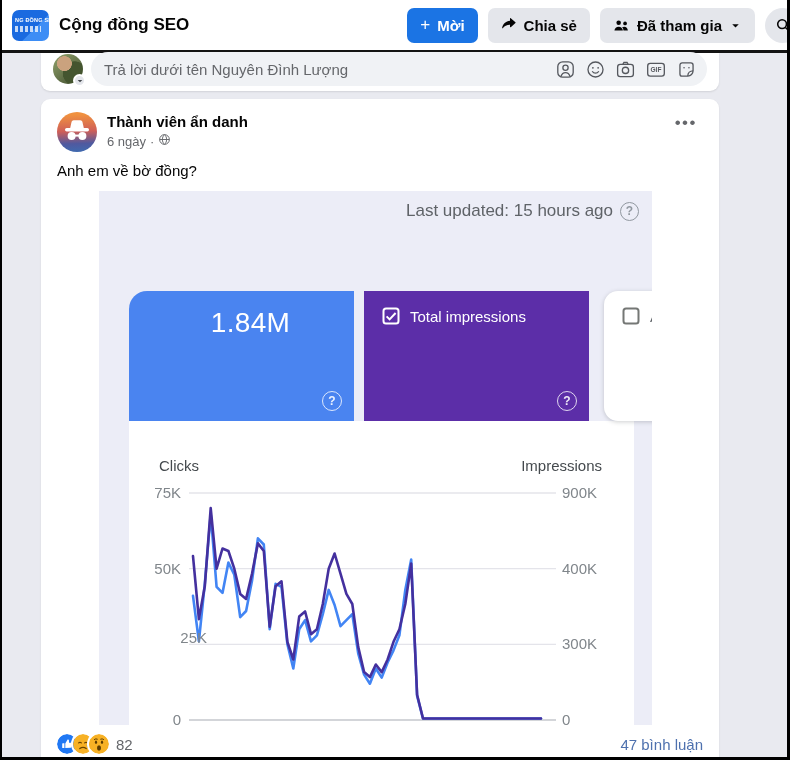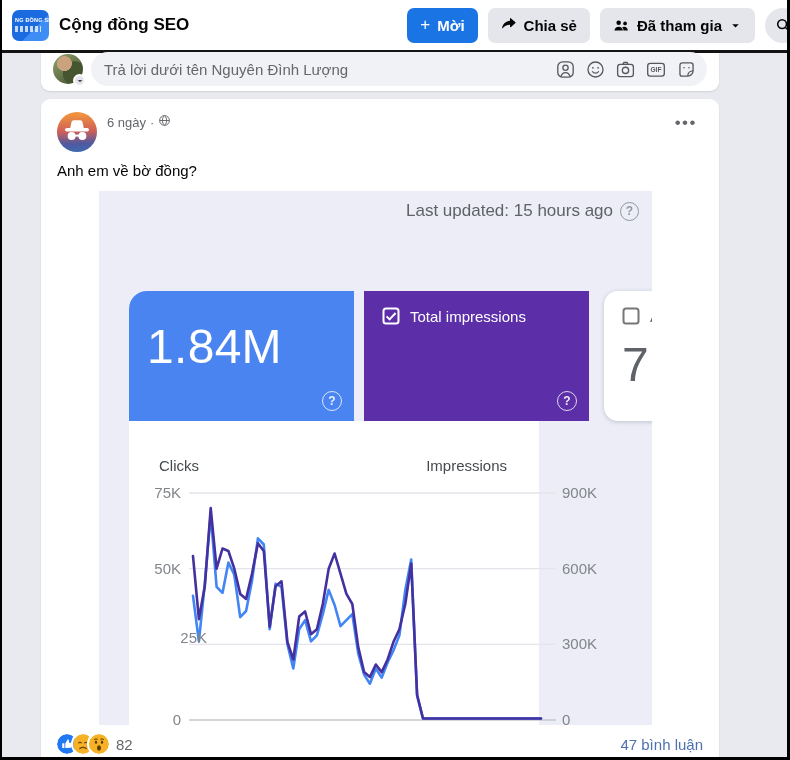--- a/index.html
+++ b/index.html
@@ -79,26 +79,26 @@
     color:#9198a0; font-size:12px; font-weight:bold; display:flex; align-items:center;
     justify-content:center; flex:0 0 auto; }
   .gcards { position:absolute; left:0; top:100px; height:130px; width:100%; }
   .gcard { position:absolute; top:0; height:130px; padding:16px 0 0 18px; }
   .gcard.blue   { left:30px;  width:225px; background:#4a84f0; border-radius:18px 0 0 0; color:#fff; }
   .gcard.purple { left:265px; width:225px; background:#5c2ea8; color:#fff; }
   .gcard.white  { left:505px; width:120px; background:#fff; border-radius:14px;
     box-shadow:0 1px 4px rgba(60,64,67,.25); color:#5f6368; }
   .gc-row { display:flex; align-items:center; gap:10px; font-size:15px; }
   .gc-row svg { display:block; flex:0 0 auto; }
-  .gc-val { font-size:48px; font-weight:400; margin-top:12px; letter-spacing:.3px; }
+  .gc-val { font-size:28px; font-weight:400; letter-spacing:.3px;text-align:center; }
   .gc-help { position:absolute; right:12px; bottom:10px; width:20px; height:20px;
     border-radius:50%; border:1.6px solid rgba(255,255,255,.8); color:rgba(255,255,255,.9);
     font-size:12px; font-weight:bold; display:flex; align-items:center; justify-content:center; }
 
-  .panel { position:absolute; left:30px; top:230px; width:410px; height:304px;
+  .panel { position:absolute; left:30px; top:230px; width:505px; height:304px;
     background:#fff; }
   .axis-title { position:absolute; top:36px; font-size:15px; color:#454a4e; }
   .axis-title.left { left:30px; }
   .axis-title.right { right:32px; }
   #chart-svg { position:absolute; left:0; top:0; }
   .tick { position:absolute; font-size:15px; color:#80868b; line-height:22px; }
   .tick.left { left:0; width:52px; text-align:right; }
   .tick.right { left:433px; }
 
   
@@ -220,20 +220,21 @@
         <div class="anon">
           <svg viewBox="0 0 40 40" width="40" height="40">
             <path fill="#fff" d="M13.2 16 L14.6 9.8 Q15 8.3 16.6 8.3 h6.8 Q25 8.3 25.4 9.8 L26.8 16 z"></path>
             <rect x="8" y="16" width="24" height="3.4" rx="1.7" fill="#fff"></rect>
             <circle cx="14.6" cy="24" r="4" fill="#fff"></circle>
             <circle cx="25.4" cy="24" r="4" fill="#fff"></circle>
             <rect x="17.5" y="22.6" width="5" height="2" fill="#fff"></rect>
           </svg>
         </div>
         <div class="pnamecol">
+          <div class="pname">Thành viên ẩn danh</div>
           <div class="pmeta">
             <span>6 ngày</span>
             <span>·</span>
             <span>
               <svg width="13" height="13" viewBox="0 0 24 24" fill="none" stroke="#65676b" stroke-width="1.8">
                   <circle cx="12" cy="12" r="9"></circle>
                   <path d="M3 12h18M12 3c2.6 2.4 3.9 5.4 3.9 9S14.6 18.6 12 21c-2.6-2.4-3.9-5.4-3.9-9S9.4 5.4 12 3z"></path>
                 </svg>
             </span>
           </div>
@@ -261,21 +262,21 @@
               <polyline points="64.0,135.1 69.9,198.1 75.8,165.3 81.7,87.1 87.6,147.7 93.5,127.5 99.4,130.0 105.3,147.7 111.2,172.9 117.1,177.9 123.0,152.7 128.9,122.4 134.8,130.0 140.7,205.7 146.6,165.3 152.5,160.3 158.4,220.8 164.3,238.5 170.2,195.6 176.1,190.5 182.0,213.2 187.9,208.2 193.8,183.0 199.7,147.7 205.6,132.5 211.5,152.7 217.4,172.9 223.3,183.0 229.2,225.9 235.1,251.1 240.9,256.1 246.8,243.5 252.7,251.1 258.6,238.5 264.5,220.8 270.4,208.2 276.3,183.0 282.2,142.6 288.1,273.8 294.0,297.5 299.9,297.5 305.8,297.5 311.7,297.5 317.6,297.5 323.5,297.5 329.4,297.5 335.3,297.5 341.2,297.5 347.1,297.5 353.0,297.5 358.9,297.5 364.8,297.5 370.7,297.5 376.6,297.5 382.5,297.5 388.4,297.5 394.3,297.5 400.2,297.5 406.1,297.5 412.0,297.5" fill="none" stroke="#44309e" stroke-width="2.6" stroke-linejoin="round" stroke-linecap="round"></polyline>
             </svg>
           <div id="ticks-left" style="position:absolute;inset:0;pointer-events:none;">
               <div class="tick left" style="top: 61px;">75K</div>
               <div class="tick left" style="top: 136.667px;">50K</div>
               <div class="tick left" style="top: 206px; margin-left: 26px;">25K</div>
               <div class="tick left" style="top: 288px;">0</div>
             </div>
           <div id="ticks-right" style="position:absolute;inset:0;pointer-events:none;">
               <div class="tick right" style="top: 61px;">900K</div>
-              <div class="tick right" style="top: 136.667px;">600K</div>
+              <div class="tick right" style="top: 136.667px;">400K</div>
               <div class="tick right" style="top: 212.333px;">300K</div>
               <div class="tick right" style="top: 288px;">0</div>
             </div>
         </div>
 
         <div class="gcards">
           <div class="gcard blue">
             <div class="gc-val">1.84M</div>
             <div class="gc-help">?</div>
           </div>

